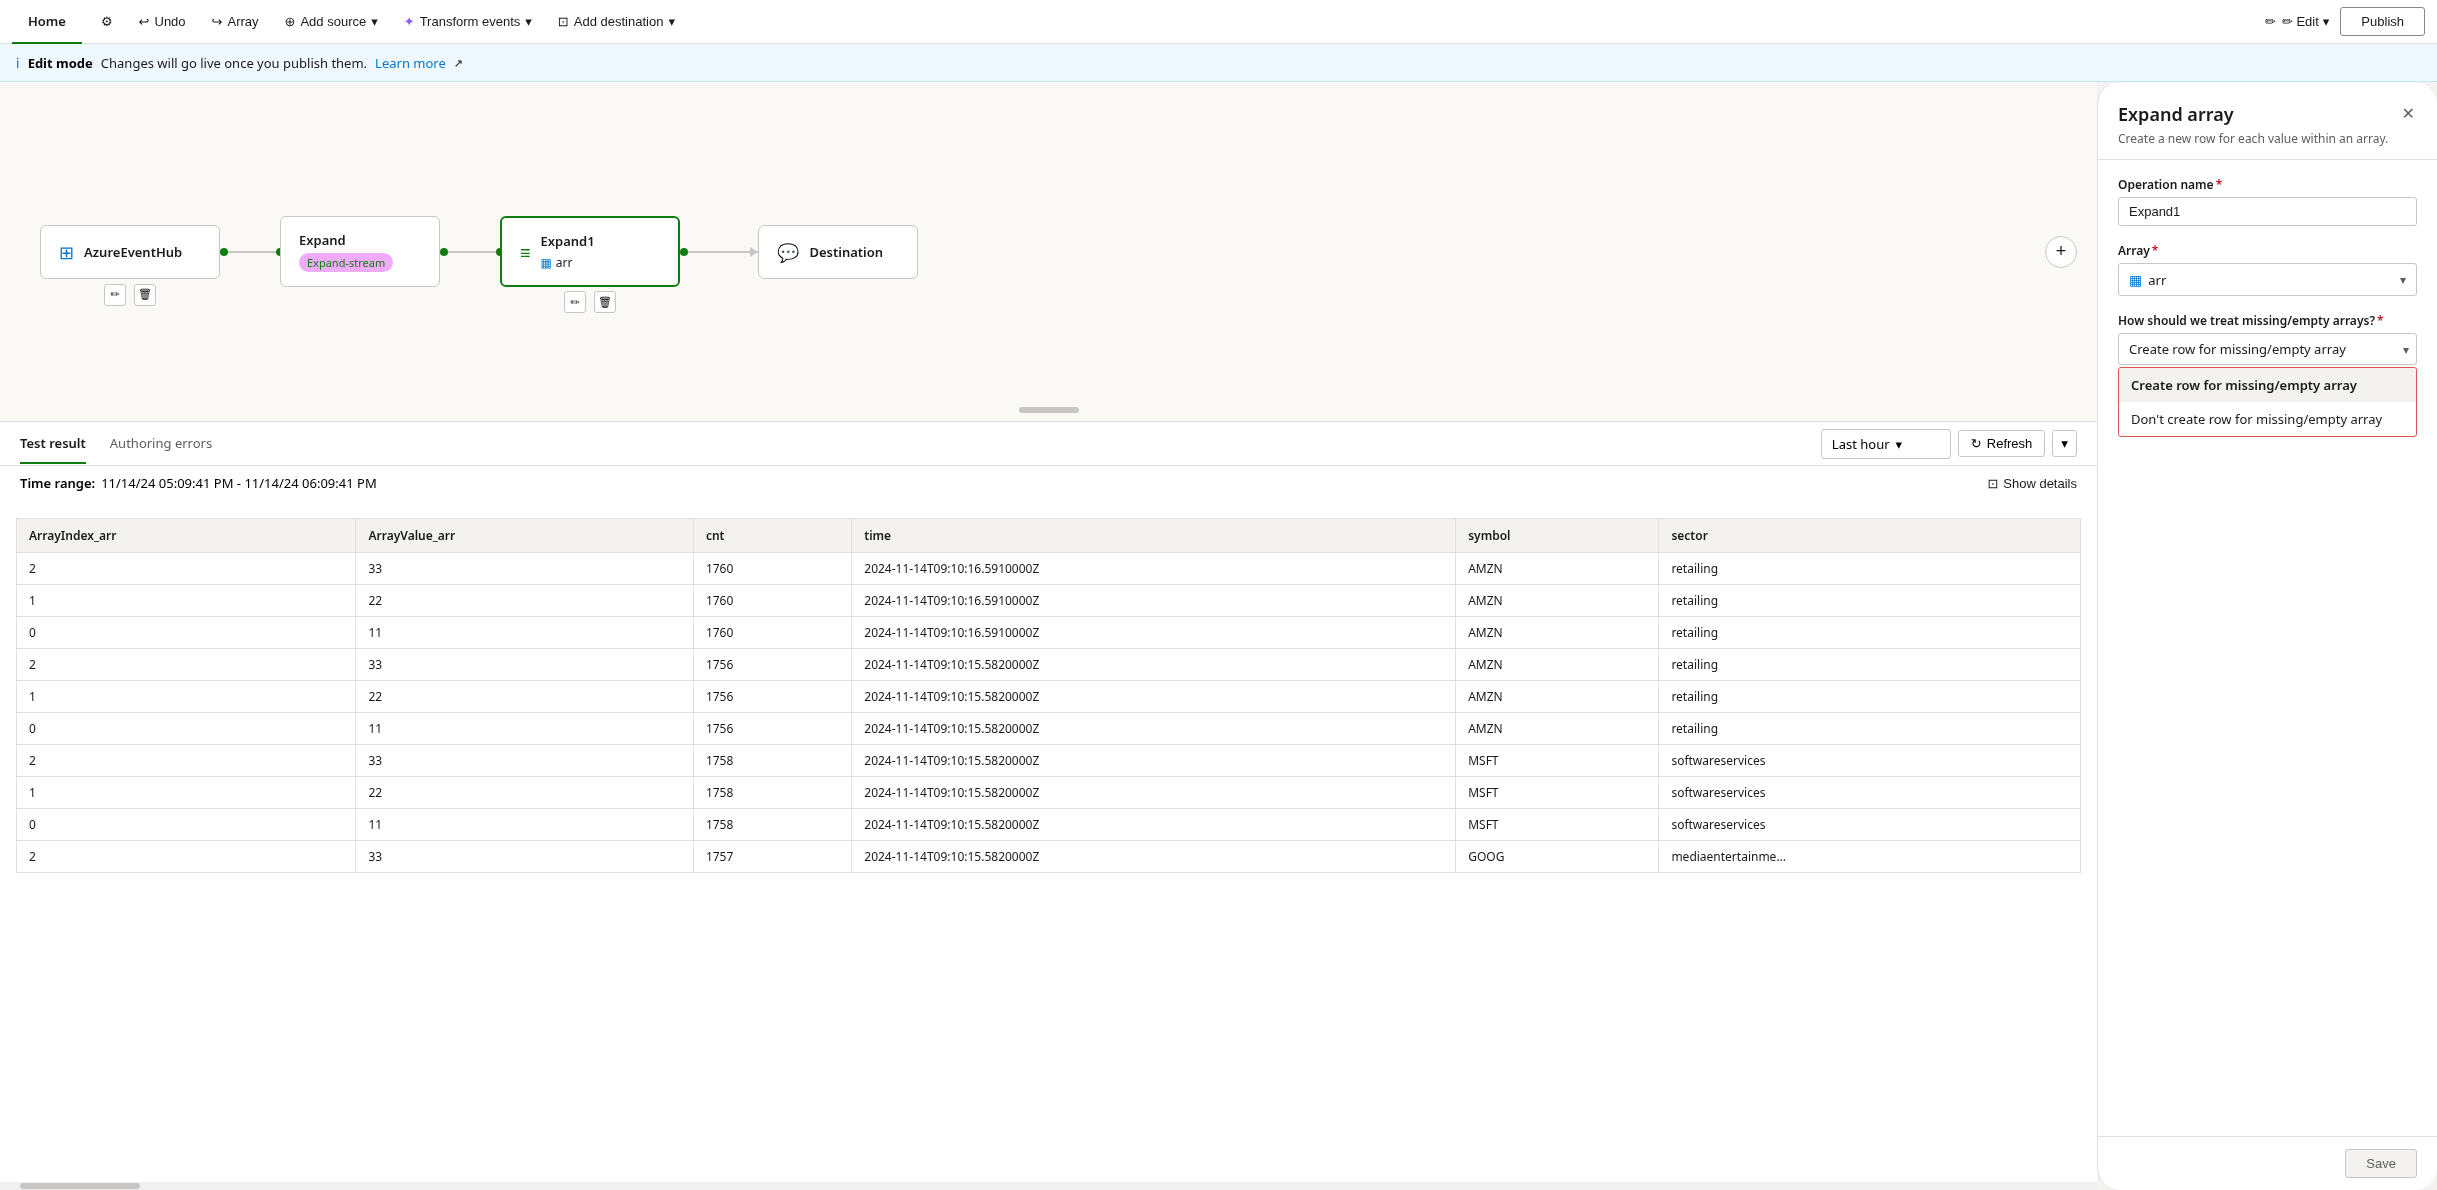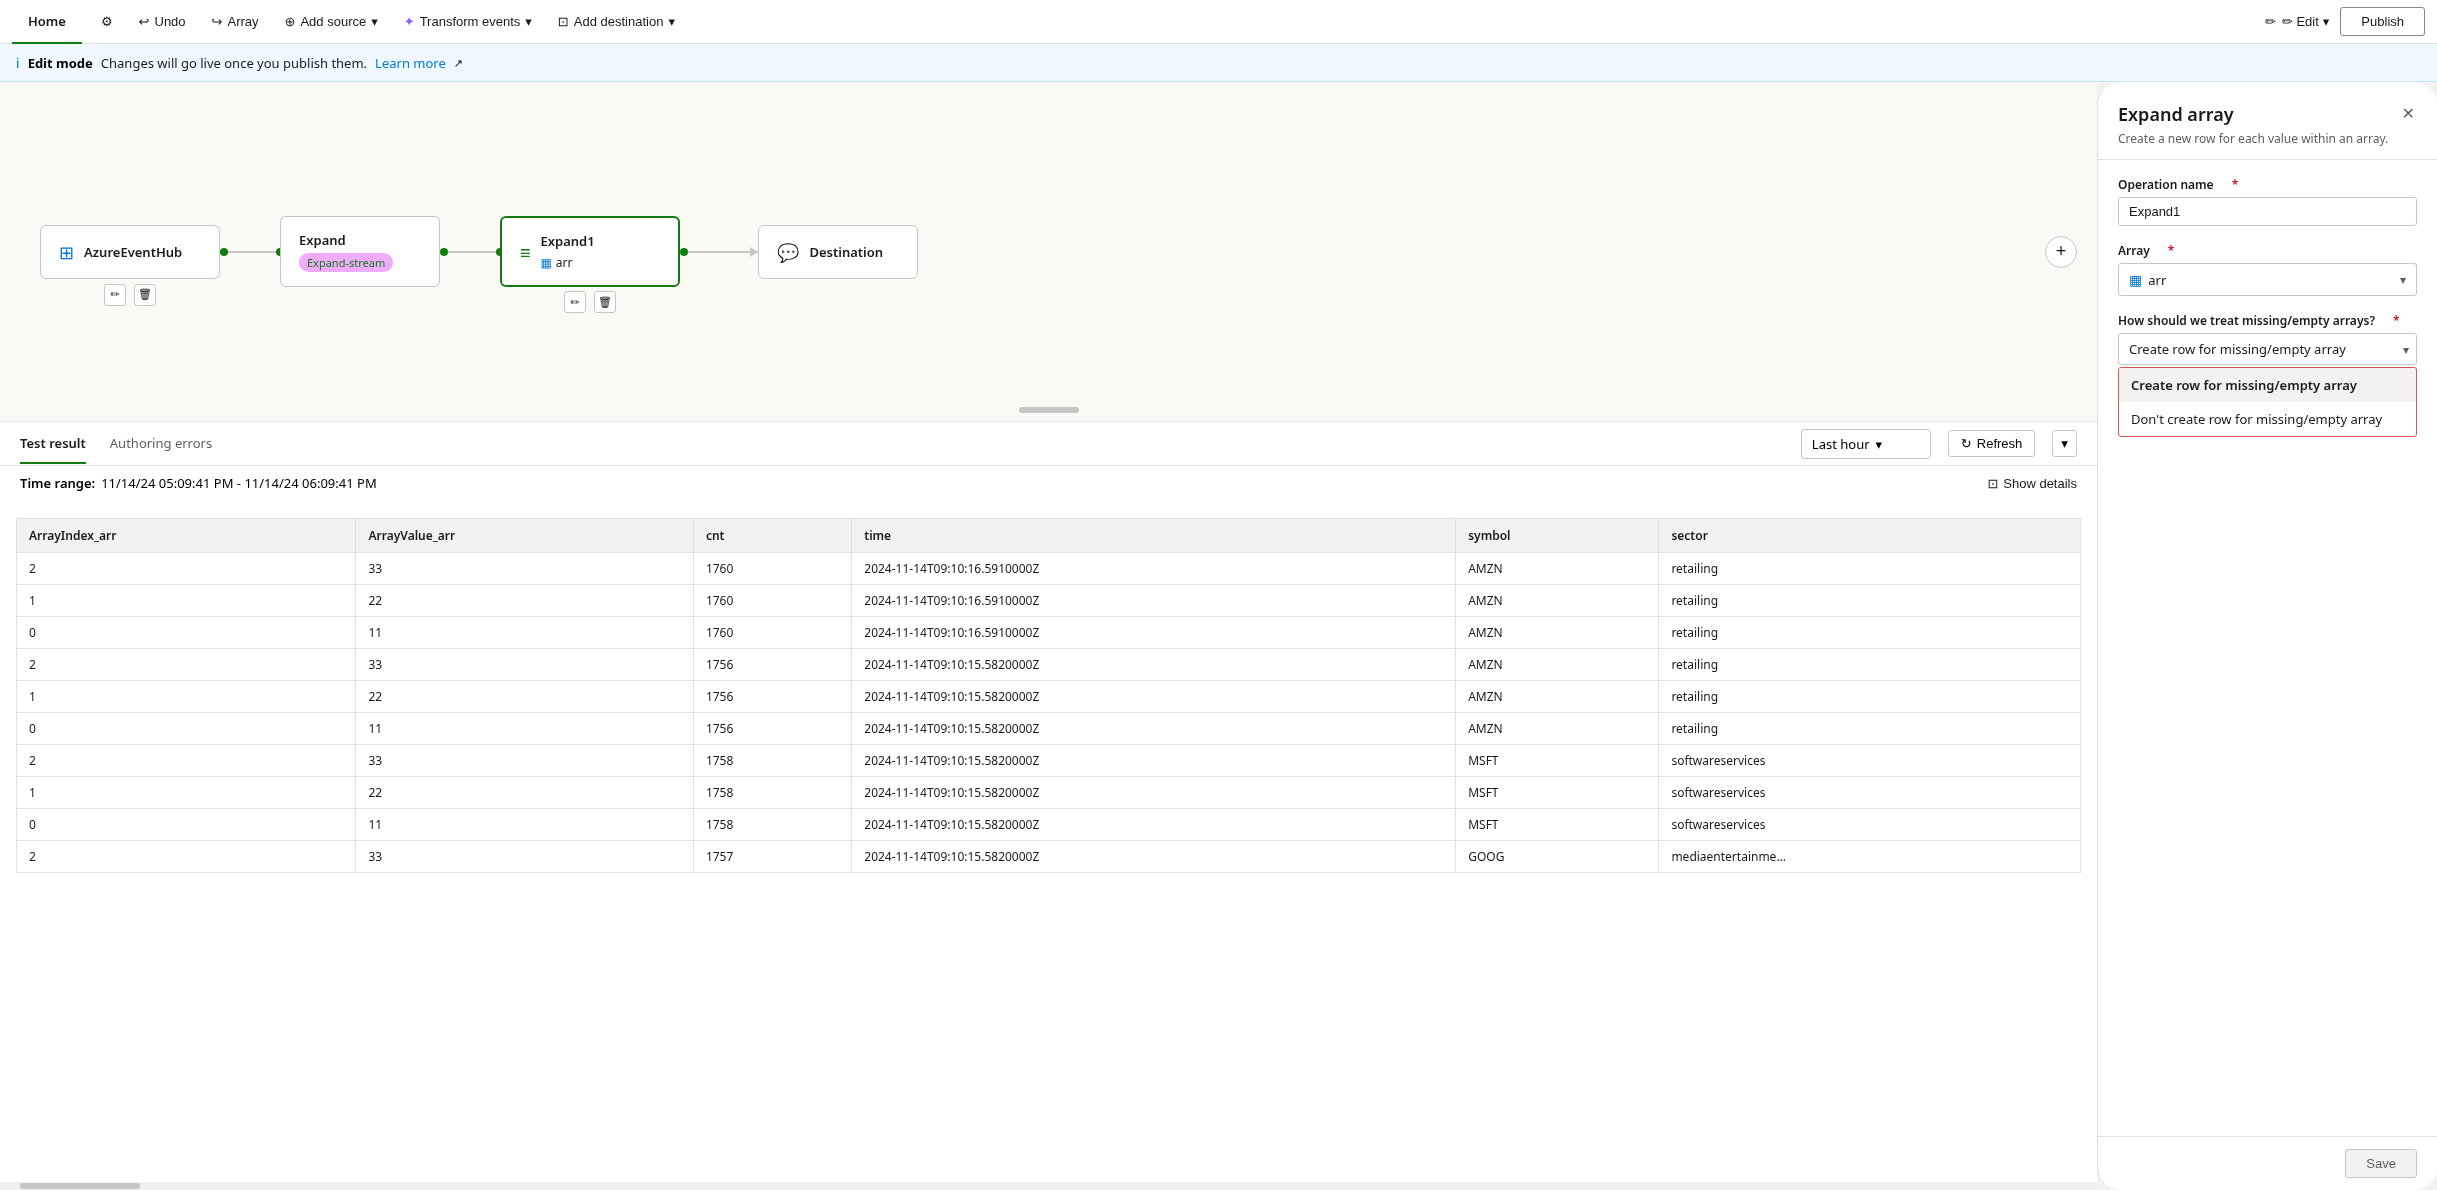--- a/index.html
+++ b/index.html
@@ -124,21 +124,21 @@
       font-size: 13px; color: #605e5c; padding: 10px 0; cursor: pointer;
       border-bottom: 2px solid transparent; display: flex; align-items: center;
     }
     .test-tab.active {
       color: #1a1a1a; font-weight: 600; border-bottom: 2px solid #107c10;
     }
 
     
     #controls-row {
       display: flex; align-items: center; justify-content: flex-end;
-      padding: 10px 20px; gap: 17px; border-bottom: 1px solid #f0f0f0;
+      padding: 10px 20px; gap: 7px; border-bottom: 1px solid #f0f0f0;
     }
     #time-range-select {
       display: flex; align-items: center; gap: 6px; padding: 5px 10px;
       border: 1px solid #c8c6c4; border-radius: 3px; background: #fff;
       cursor: pointer; font-size: 13px; min-width: 130px;
     }
     #refresh-btn {
       display: flex; align-items: center; gap: 5px; padding: 5px 12px;
       border: 1px solid #c8c6c4; border-radius: 3px; background: #fff;
       cursor: pointer; font-size: 13px;
@@ -199,21 +199,21 @@
     #panel-close {
       cursor: pointer; font-size: 16px; color: #605e5c; border: none;
       background: transparent; padding: 2px;
     }
     #panel-body {
       flex: 1; padding: 16px 20px; overflow-y: auto;
     }
     .field-group { margin-bottom: 16px; }
     .field-label {
       font-size: 12px; font-weight: 600; color: #1a1a1a; margin-bottom: 4px;
-      display: flex; align-items: center; gap: 18px;
+      display: flex; align-items: center; gap: 2px;
     }
     .required { color: #c50f1f; }
     .field-input {
       width: 100%; border: 1px solid #c8c6c4; border-radius: 3px;
       padding: 6px 10px; font-size: 13px; color: #1a1a1a; outline: none;
     }
     .field-select-container {
       position: relative; width: 100%;
     }
     .field-select {

